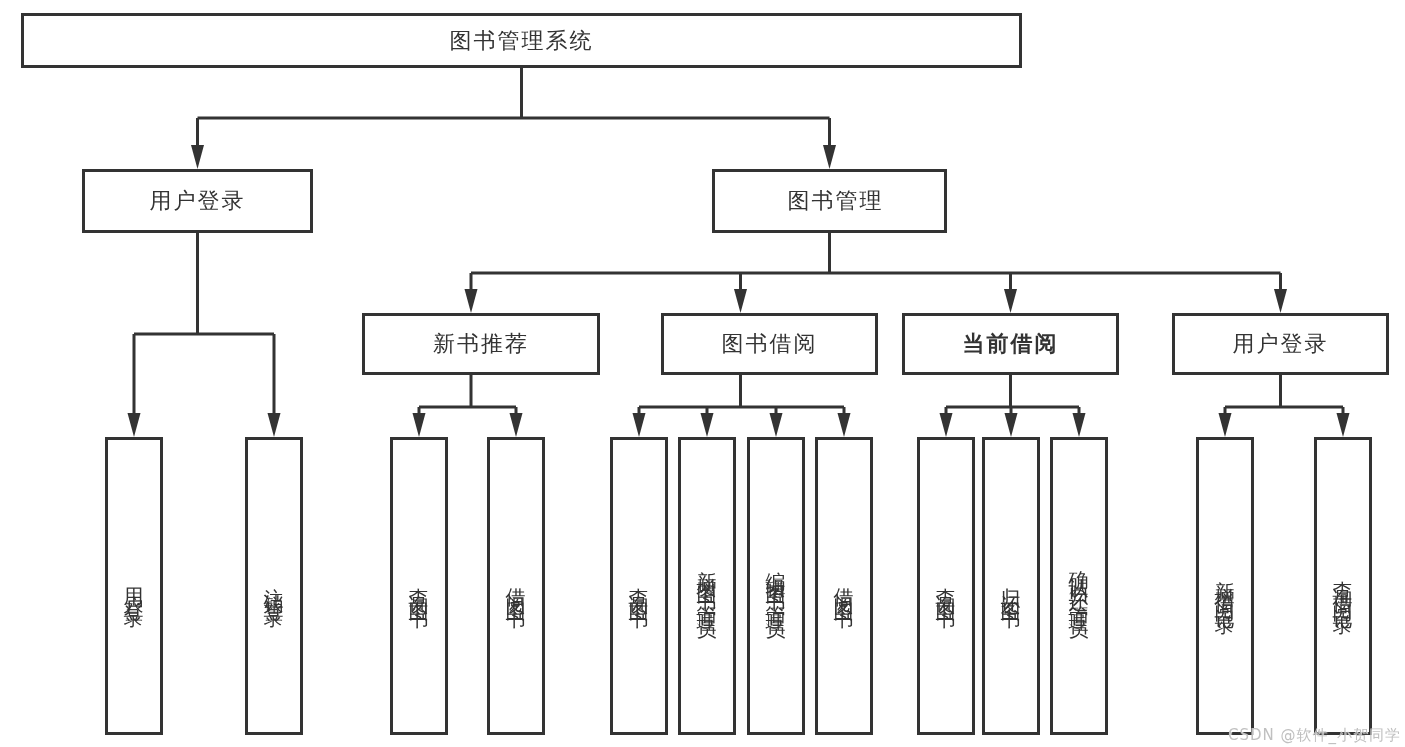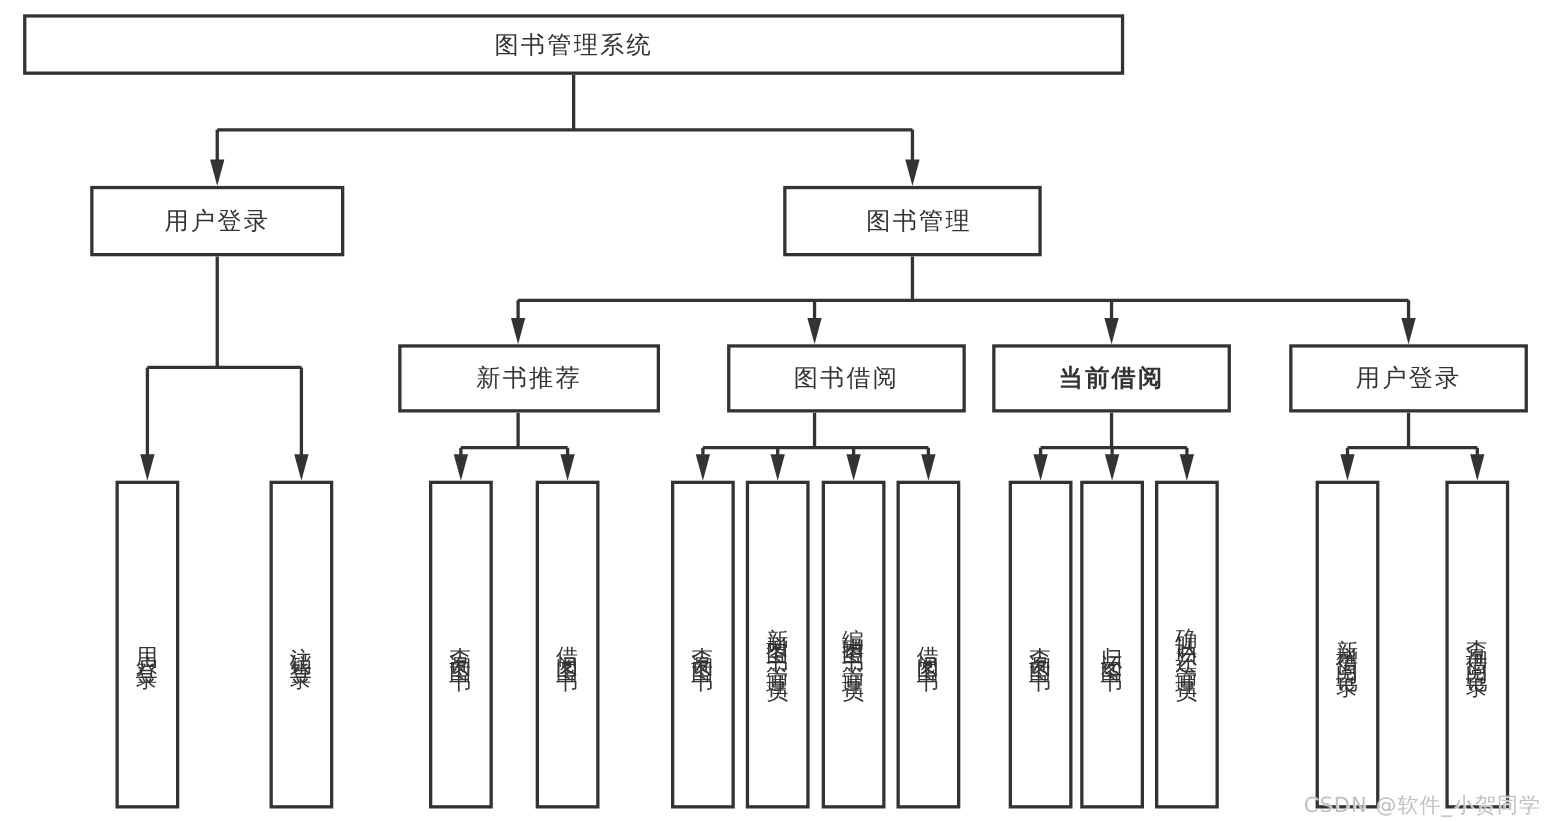--- a/index.html
+++ b/index.html
@@ -38,21 +38,21 @@
     writing-mode:vertical-rl;
     text-orientation:mixed;
     font-size:20px;
     line-height:1;
     letter-spacing:7px;
     color:var(--text);
   }
   .watermark{
     position:absolute;
     right:4px;bottom:2px;
-    font-size:19px;
+    font-size:15px;
     letter-spacing:1px;
     color:var(--wm);
     text-shadow:1px 1px 1px rgba(255,255,255,0.95);
     white-space:nowrap;
     pointer-events:none;
   }
 </style>
 </head>
 <body>
 

